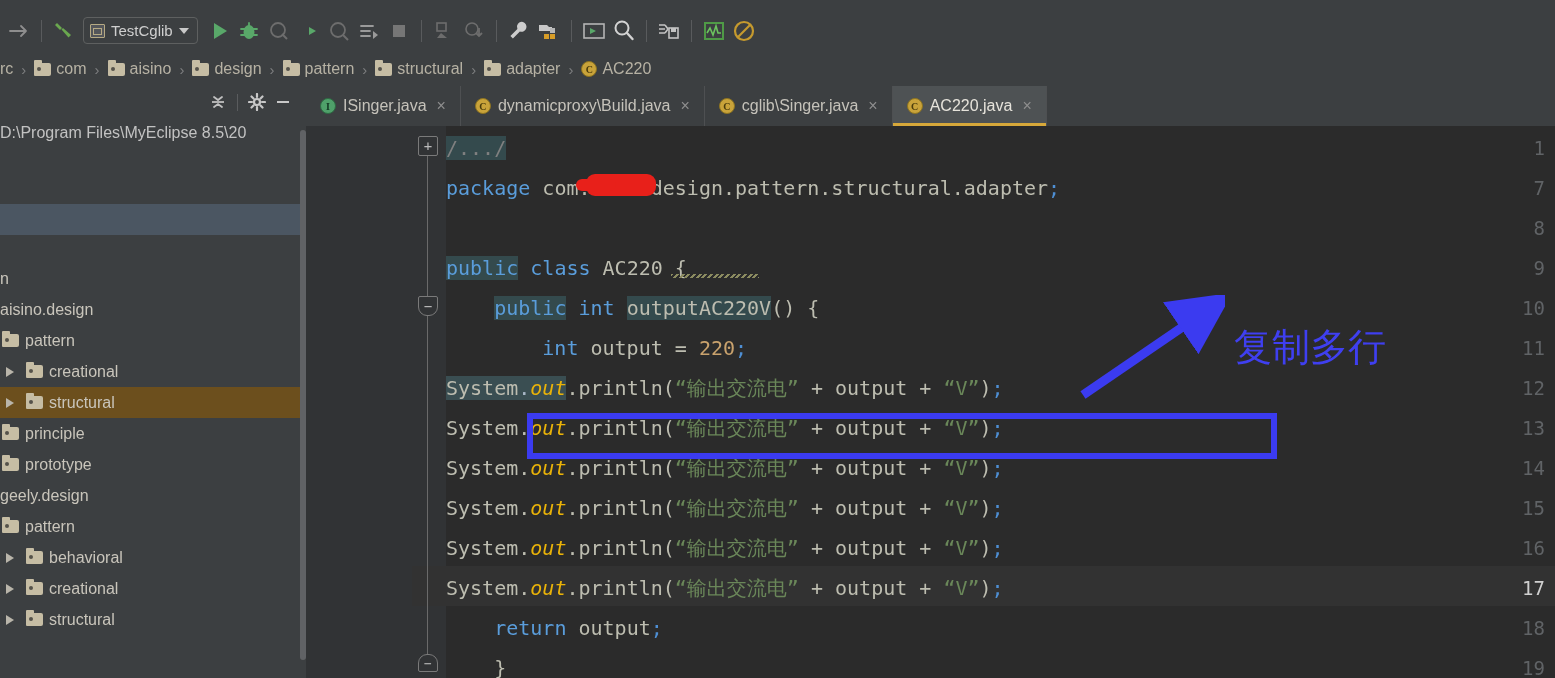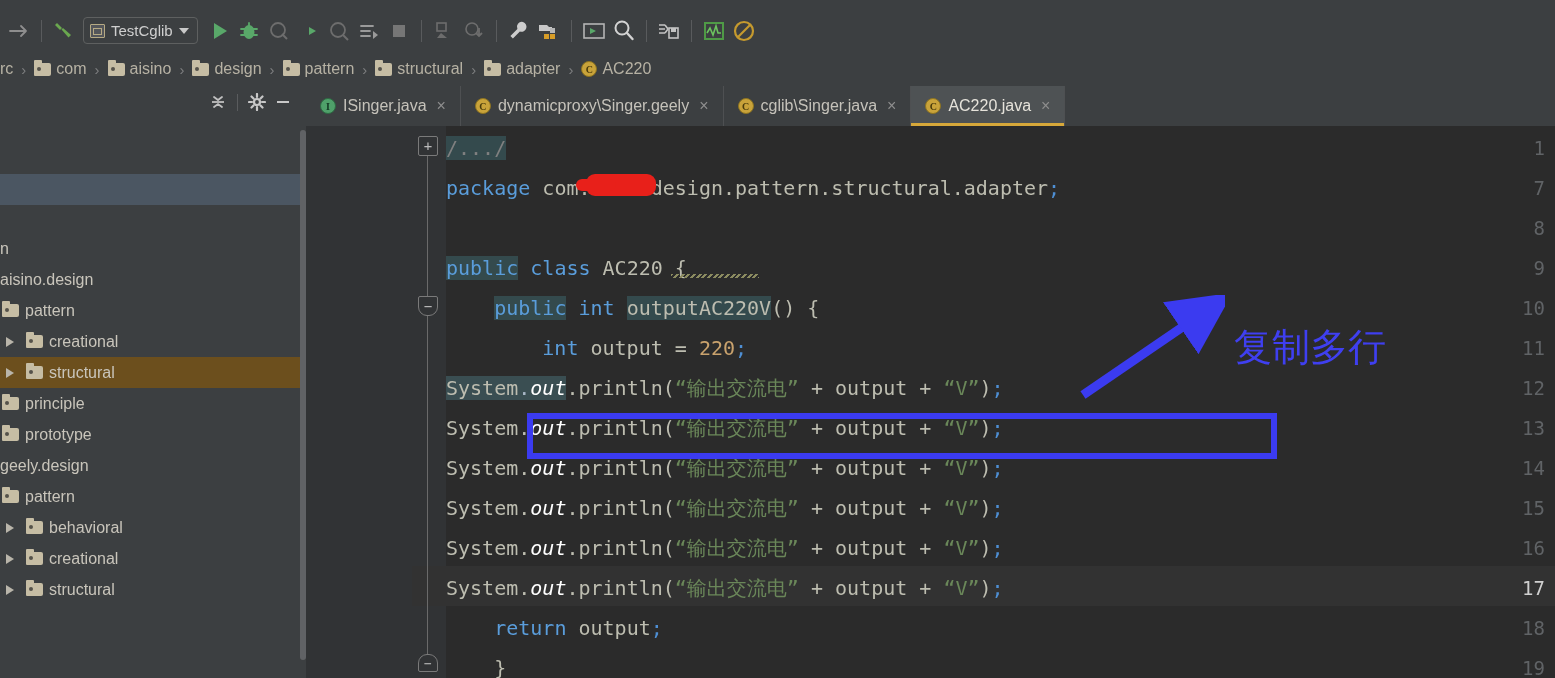--- a/index.html
+++ b/index.html
@@ -172,21 +172,21 @@
     position: absolute; left: 140px; height: 40px; line-height: 40px;
     font-size: 20px; white-space: pre; color: #a9b7c6;
   }
   .cur-row {
     position: absolute; left: 106px; width: 1143px; height: 40px;
     background: #323232;
   }
   .k { color: #5a9ddb; }
   .num { color: #c9a26d; }
   .str { color: #6a8759; }
-  .fld { color: #ffffff; font-style: italic; }
+  .fld { color: #eab308; font-style: italic; }
   .pl { color: #bdbdb0; }     
   .semi { color: #4e8fd4; }
   .cmt { color: #808080; }
   .hl { background: #344a4d; }
   .hl2 { background: #3a4e52; }
 
   .fold-mark {
     position: absolute; left: 112px; width: 20px; height: 20px;
     border: 1px solid #7a7a7a; color: #bbb; font-size: 14px;
     display: flex; align-items: center; justify-content: center;
@@ -410,20 +410,21 @@
             <path d="M9 1v3M9 14v3M1 9h3M14 9h3M3.5 3.5l2 2M12.5 12.5l2 2M14.5 3.5l-2 2M5.5 12.5l-2 2" stroke="#c8c8c8" stroke-width="2.2" stroke-linecap="round"></path>
           </svg>
     </div>
     <div class="sb-hicon">
       <svg width="18" height="18" viewBox="0 0 18 18">
             <path d="M3 9h12" stroke="#c8c8c8" stroke-width="2"></path>
           </svg>
     </div>
   </div>
 
+  <div class="sb-path">D:\Program Files\MyEclipse 8.5\20</div>
   <div class="sb-blank"></div>
   <div class="sb-blank"></div>
   <div class="sb-bluerow"></div>
   <div class="sb-blank"></div>
 
   <div class="sb-tree">
     <div class="sb-row" style="padding-left:0px">
       <span>n</span>
     </div>
     <div class="sb-row" style="padding-left:0px">
@@ -481,21 +482,21 @@
 </div>
 
 <div class="tabs">
   <div class="tab">
     <span class="iface-ico">I</span>
     <span>ISinger.java</span>
     <span class="x">×</span>
   </div>
   <div class="tab">
     <span class="class-ico">C</span>
-    <span>dynamicproxy\Singer.geely</span>
+    <span>dynamicproxy\Build.java</span>
     <span class="x">×</span>
   </div>
   <div class="tab">
     <span class="class-ico">C</span>
     <span>cglib\Singer.java</span>
     <span class="x">×</span>
   </div>
   <div class="tab active">
     <span class="class-ico">C</span>
     <span>AC220.java</span>

